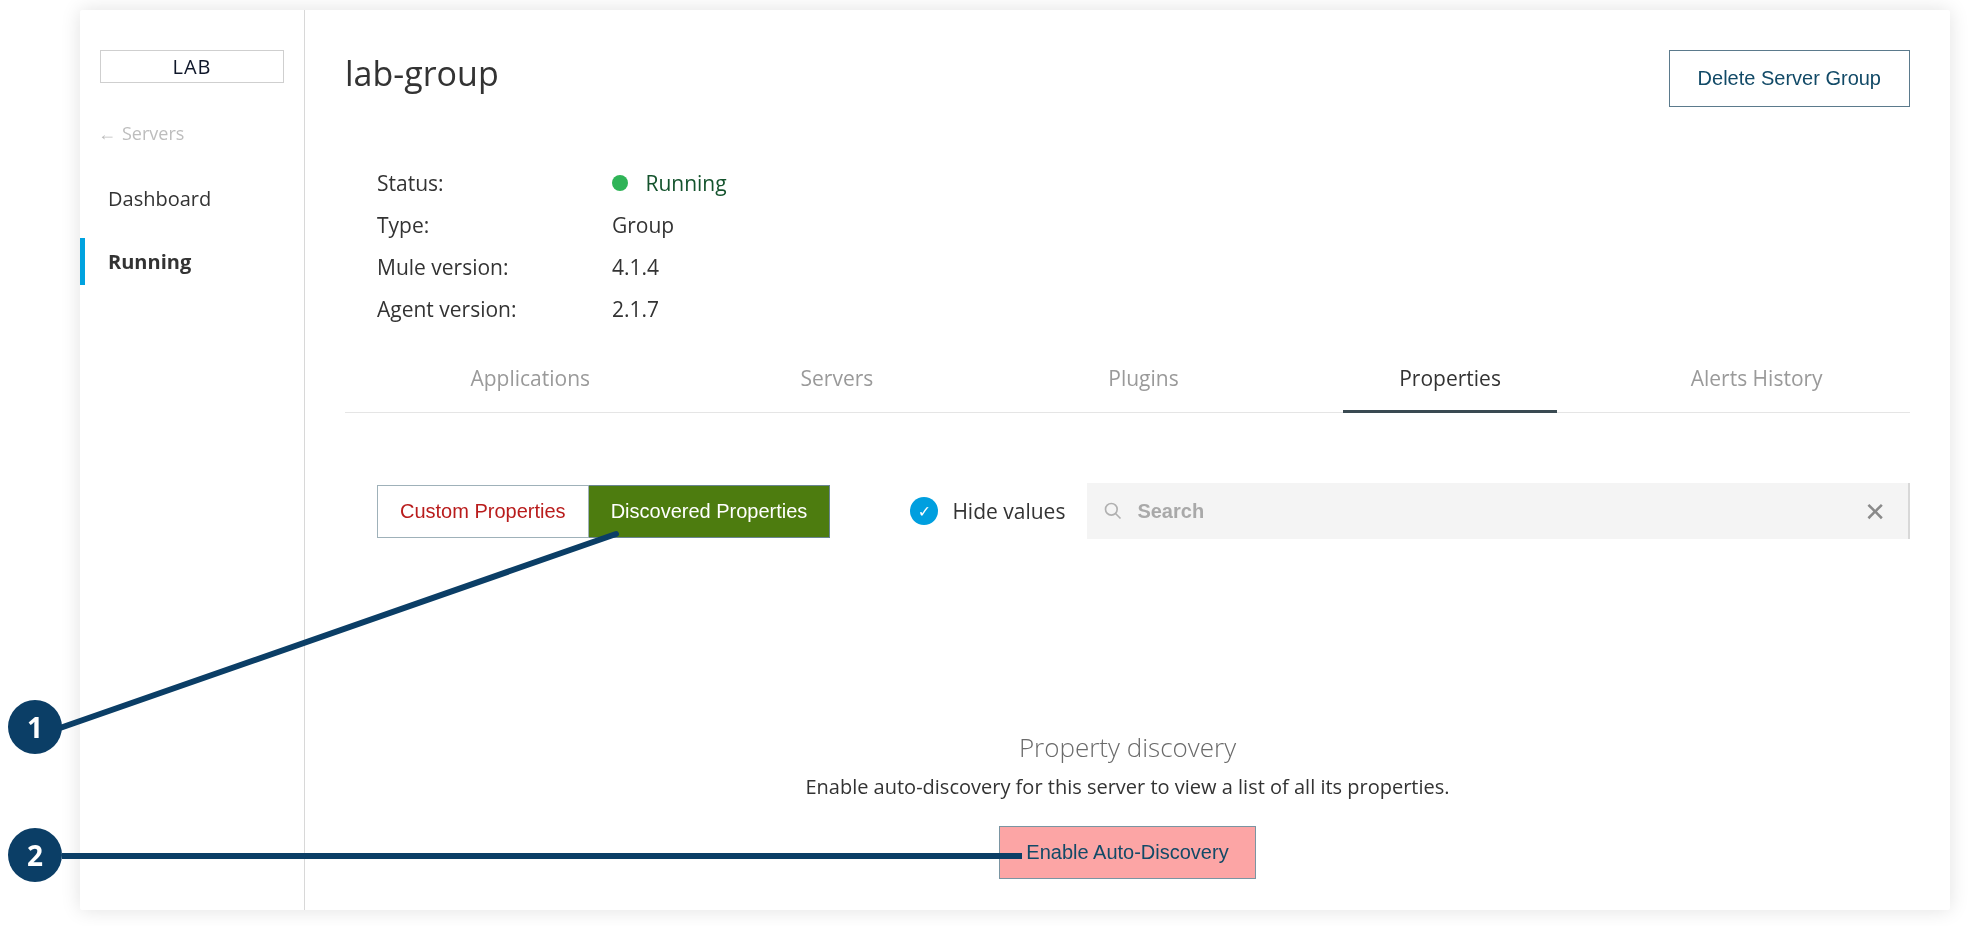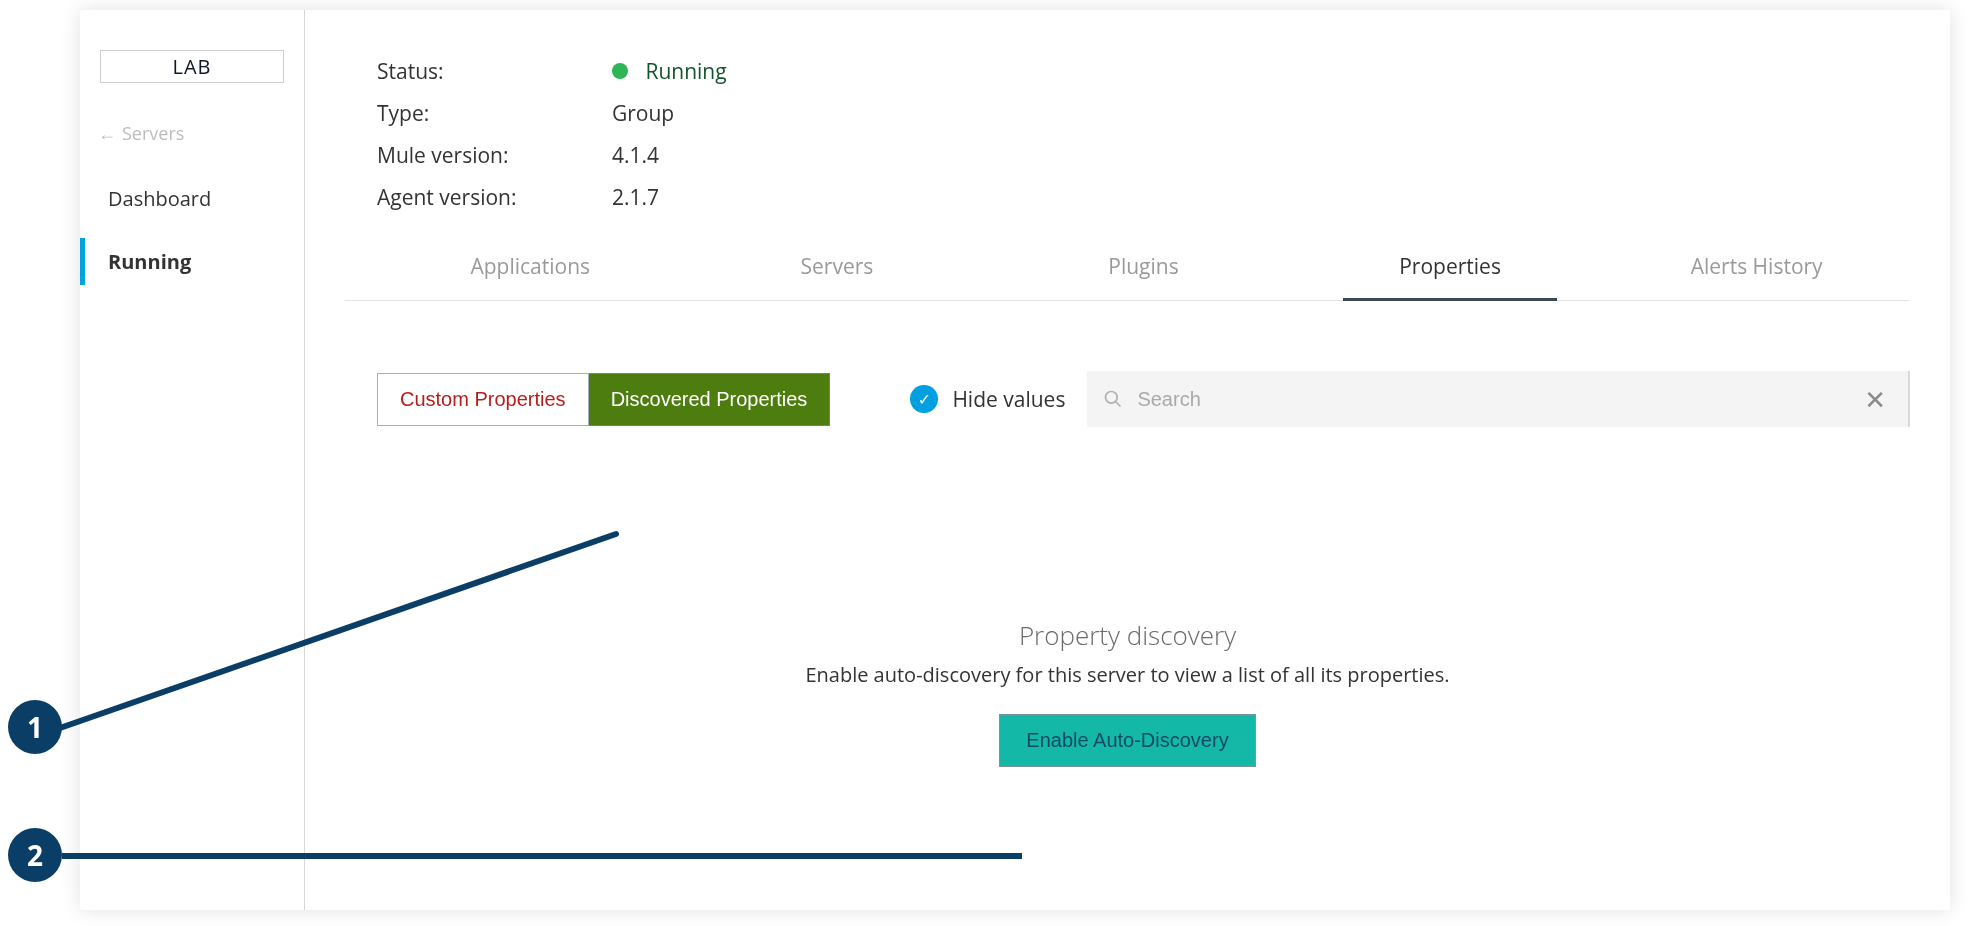--- a/index.html
+++ b/index.html
@@ -189,20 +189,21 @@
     gap: 14px;
   }
   .search-icon-svg { width: 20px; height: 20px; stroke: #b0b0b0; fill: none; stroke-width: 2; }
   .search-input {
     flex: 1;
     border: none;
     background: transparent;
     font-size: 20px;
     color: #555;
     outline: none;
+    font-weight: bold;
   }
   .search-input::placeholder { color: #a9a9a9; }
   .clear-x {
     font-size: 26px;
     color: #8a8a8a;
     cursor: pointer;
     padding: 0 6px;
   }
   
   .empty-state {
@@ -216,21 +217,21 @@
     margin-bottom: 8px;
   }
   .empty-sub {
     font-size: 20px;
     color: #333;
     margin-bottom: 26px;
   }
   .enable-btn {
     display: inline-block;
     border: 1px solid #7a95a2;
-    background: #14b8a6;
+    background: #fca5a5;
     color: #124a67;
     font-size: 20px;
     padding: 14px 26px;
     cursor: pointer;
   }
   
   .callout-badge {
     position: absolute;
     width: 54px; height: 54px; border-radius: 50%;
     background: #0b3e66;
@@ -260,20 +261,24 @@
     <div class="env-box">LAB</div>
     <div class="back-link">
       <span class="arrow">←</span>
       <span>Servers</span>
     </div>
     <div class="nav-item">Dashboard</div>
     <div class="nav-item active">Running</div>
   </div>
 
   <div class="main">
+    <div class="title-row">
+      <div class="page-title">lab-group</div>
+      <button class="delete-btn">Delete Server Group</button>
+    </div>
 
     <div class="info-block">
       <div class="info-row">
         <div class="info-label">Status:</div>
         <div class="info-value">
           <span class="status-dot"></span>
           <span class="status-text">Running</span>
         </div>
       </div>
       <div class="info-row">

